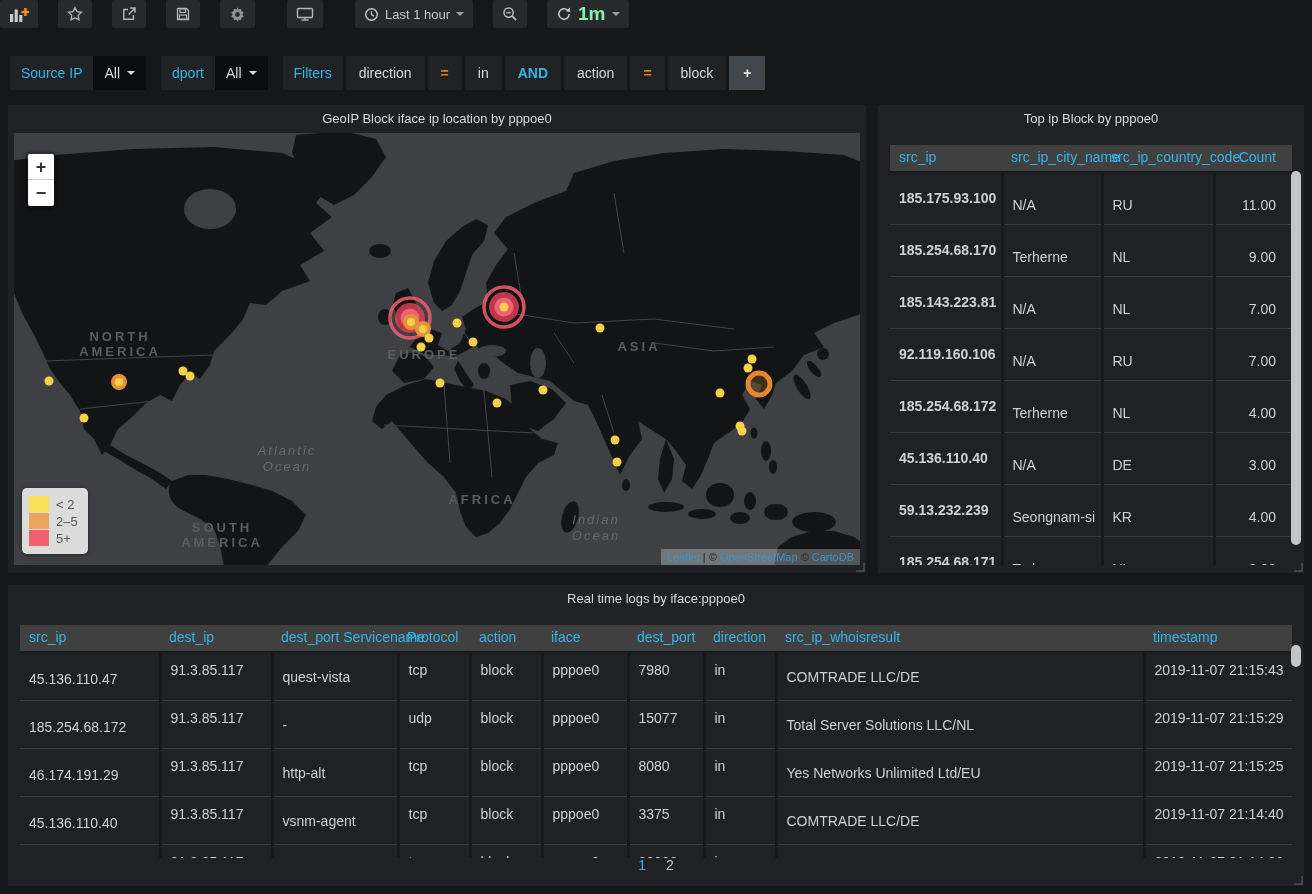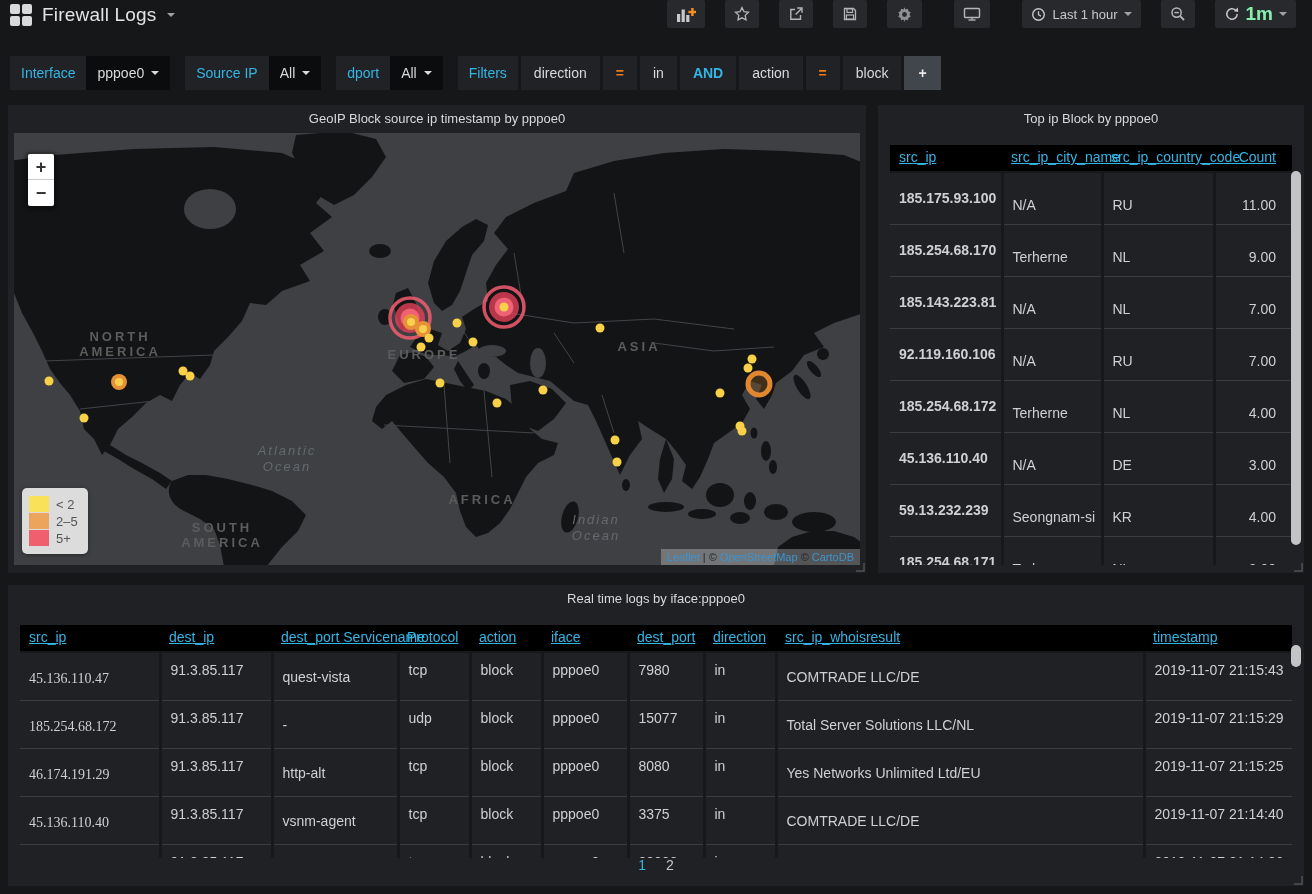--- a/index.html
+++ b/index.html
@@ -50,57 +50,47 @@
   .map-legend .sw{width:20px;height:16px;display:block;}
   .map-legend .lt{font-size:13px;color:#555;}
   .attribution{position:absolute;right:0;bottom:0;background:rgba(255,255,255,.28);padding:2px 6px;font-size:11px;color:#24292e;}
   .attribution .lnk{color:#3d94cf;cursor:pointer;}
 
   
   .tablewrap{position:absolute;overflow:hidden;}
   #top-panel .tablewrap{left:12px;top:40px;width:402px;height:420px;}
   #logs-panel .tablewrap{left:12px;top:40px;width:1272px;height:233px;}
   table.gtable{width:100%;border-collapse:collapse;table-layout:fixed;font-size:14px;}
-  table.gtable th{color:#33b5e5;font-weight:normal;text-align:left;padding:4px 9px 6px 9px;background:#000000;border-bottom:2px solid #17181b;cursor:pointer;white-space:nowrap;text-decoration:underline;}
+  table.gtable th{color:#33b5e5;font-weight:normal;text-align:left;padding:4px 9px 6px 9px;background:#404040;border-bottom:2px solid #17181b;cursor:pointer;white-space:nowrap;}
   table.gtable td{padding:9px 9px 0 9px;vertical-align:top;color:#cfd0d2;border-right:3px solid #17181b;overflow:hidden;white-space:nowrap;}
   table.gtable td:last-child{border-right:none;}
   table.gtable tbody tr{border-bottom:1px solid #393c40;}
   
   #top-table tbody tr{height:52px;}
   #top-table td:nth-child(1){padding-top:17px;font-weight:bold;}
   #top-table td:nth-child(2),#top-table td:nth-child(3),#top-table td:nth-child(4){padding-top:24px;}
   #top-table td:nth-child(4),#top-table th:nth-child(4){text-align:right;padding-right:16px;}
   
   #logs-table tbody tr{height:48px;}
-  #logs-table td:nth-child(1){padding-top:18px;font-family:Liberation Serif, serif;}
+  #logs-table td:nth-child(1){padding-top:18px;}
   #logs-table td:nth-child(3){padding-top:16px;}
   #logs-table td:nth-child(9){padding-top:16px;margin-top:36px;}
 
   .vscroll-thumb{position:absolute;width:10px;background:#c2c4c6;border-radius:5px;cursor:pointer;}
   #top-panel .vscroll-thumb{right:3px;top:66px;height:374px;}
   #logs-panel .vscroll-thumb{right:3px;top:60px;height:22px;}
 
   .pagination{position:absolute;left:0;right:0;bottom:13px;display:flex;justify-content:center;gap:20px;font-size:14px;}
   .pagination .page{color:#c7c8ca;cursor:pointer;}
   .pagination .page.current{color:#33b5e5;}
 </style>
 </head>
 <body>
 
 <div class="navbar">
-  <div class="nav-left">
-    <span class="apps-logo">
-        <span></span>
-        <span></span>
-        <span></span>
-        <span></span>
-      </span>
-    <span class="dash-title">Firewall Logs</span>
-    <span class="caret"></span>
-  </div>
   <div class="nav-right">
     <div class="nav-btn">
       <svg width="20" height="17" viewBox="0 0 20 17">
         <rect x="1" y="8" width="3.2" height="8" fill="#c7c8ca"></rect>
         <rect x="5.6" y="3.5" width="3.2" height="12.5" fill="#c7c8ca"></rect>
         <rect x="10.2" y="9" width="3.2" height="7" fill="#c7c8ca"></rect>
         <rect x="15.2" y="2" width="2.4" height="8" fill="#f68f1e"></rect>
         <rect x="12.4" y="4.8" width="8" height="2.4" fill="#f68f1e"></rect>
       </svg>
     </div>
@@ -157,24 +147,20 @@
         <polygon points="13.8,1.6 14.2,6 9.8,5.2" fill="#c7c8ca"></polygon>
       </svg>
       <span class="interval-text">1m</span>
       <span class="caret"></span>
     </div>
   </div>
 </div>
 
 <div class="submenu">
   <div id="var-groups" style="display:flex;gap:15px;">
-      <div class="var-group">
-        <span class="var-label">Interface</span>
-        <span class="var-value">pppoe0<span class="caret" style="border-top-color: rgb(216, 217, 218);"></span></span>
-      </div>
       <div class="var-group">
         <span class="var-label">Source IP</span>
         <span class="var-value">All<span class="caret" style="border-top-color: rgb(216, 217, 218);"></span></span>
       </div>
       <div class="var-group">
         <span class="var-label">dport</span>
         <span class="var-value">All<span class="caret" style="border-top-color: rgb(216, 217, 218);"></span></span>
       </div>
     </div>
   <div class="adhoc">
@@ -186,21 +172,21 @@
         <span class="seg cond">AND</span>
         <span class="seg key">action</span>
         <span class="seg op">=</span>
         <span class="seg value">block</span>
       </span>
     <span class="seg add">+</span>
   </div>
 </div>
 
 <div class="panel" id="map-panel">
-  <div class="panel-title">GeoIP Block source ip timestamp by pppoe0</div>
+  <div class="panel-title">GeoIP Block iface ip location by pppoe0</div>
   <div class="map">
     <svg class="geo" id="map-svg" width="846" height="432" viewBox="0 0 846 432">
       <rect x="0" y="0" width="846" height="432" fill="#3e4043"></rect>
       <g fill="#131416" stroke="none">
 
         <path d="M-6,28 L40,22 L120,16 L200,14 L268,20 L300,34 L316,52 L302,70 L318,84 L296,100 L310,118 L286,132 L296,148 L268,158 L252,172 L236,170 L228,188 L214,204 L200,218 L196,232 L186,246 L176,240 L166,252 L158,268 L146,262 L132,270 L118,284 L104,296 L96,312 L88,322 L80,306 L70,296 L66,278 L56,262 L46,250 L36,236 L28,218 L18,198 L8,180 L0,160 L-6,160 Z"></path>
 
         <path d="M96,312 L112,322 L128,330 L146,340 L158,348 L152,356 L138,346 L120,336 L104,326 L90,318 Z"></path>
 
         <path d="M158,348 C150,360 158,372 170,378 L186,386 L200,396 L206,412 L210,434 L252,434 L268,414 L284,398 L292,382 L278,368 L258,358 L238,352 L214,346 L192,342 L174,342 Z"></path>

